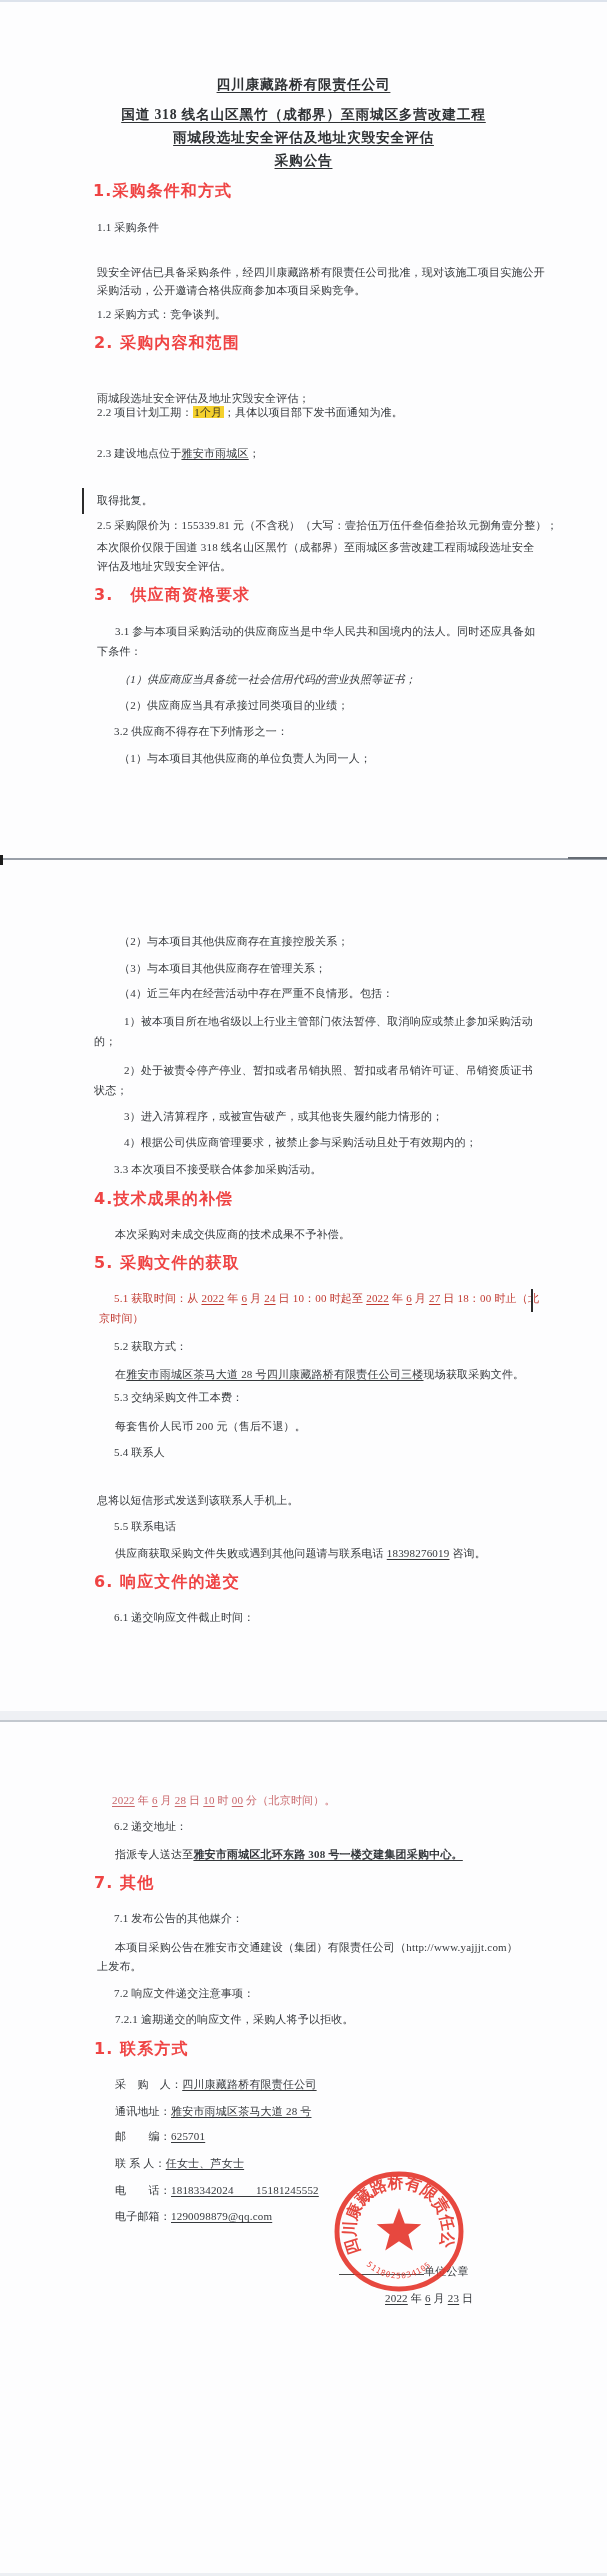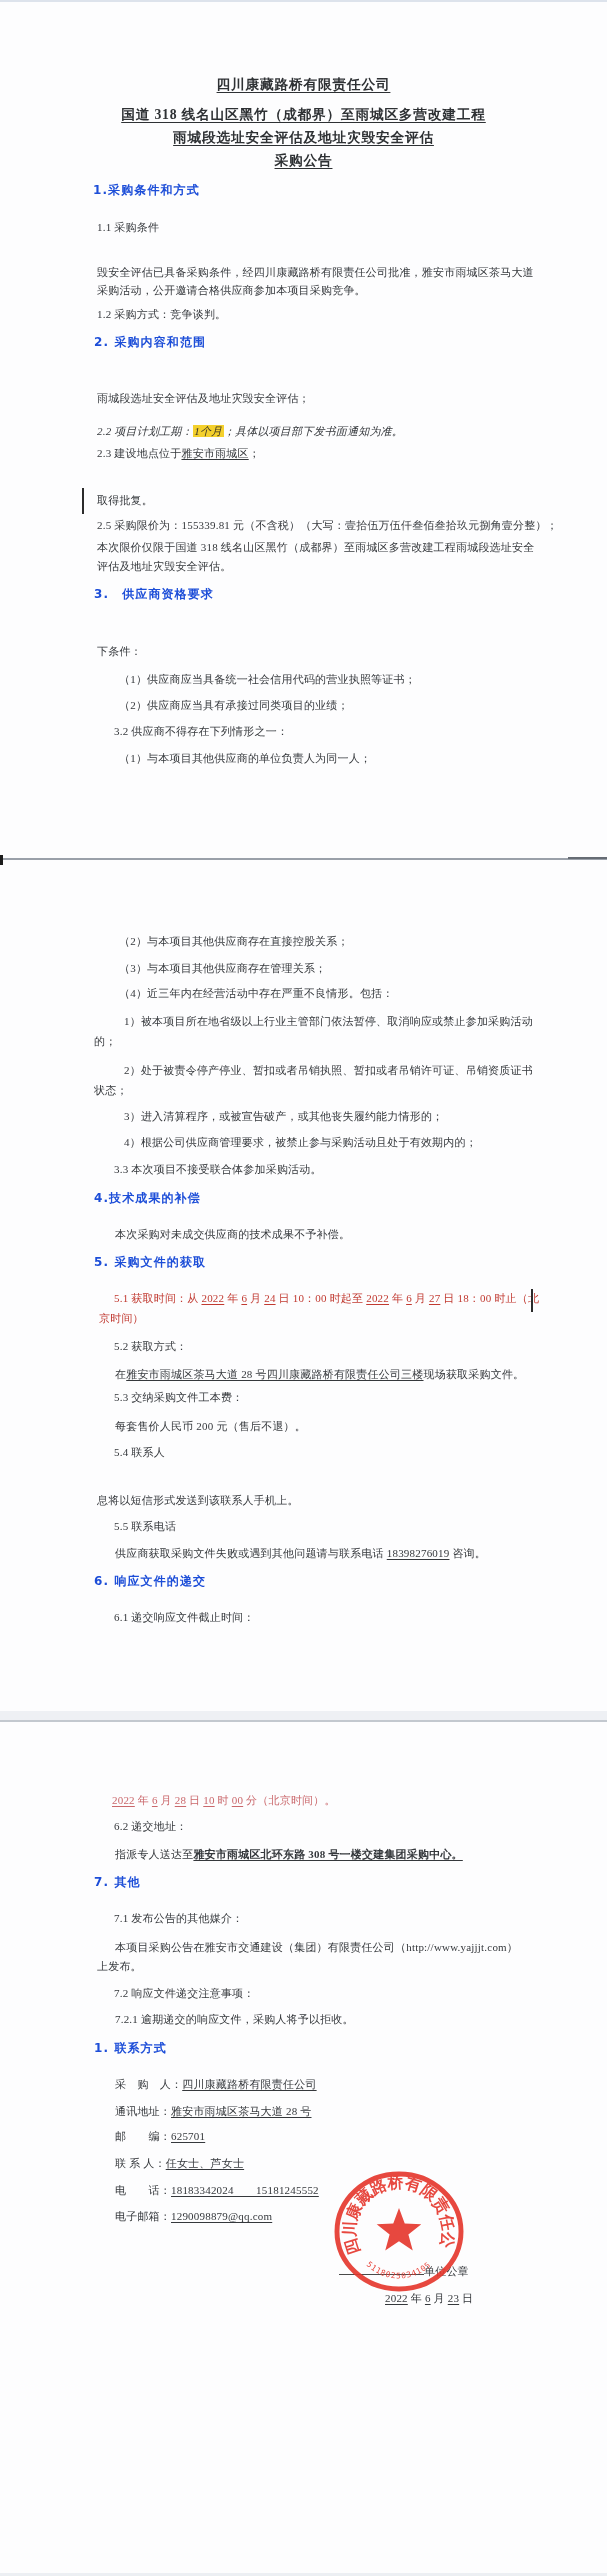--- a/index.html
+++ b/index.html
@@ -2,21 +2,21 @@
 <html style="font-size:12px"><head>
 <meta charset="utf-8">
 <style>
   html,body{margin:0;padding:0;background:#ffffff;}
   #canvas{position:relative;width:607px;height:2576px;background:#fdfdfe;overflow:hidden;
           font-family:"Liberation Serif","DejaVu Serif",serif;}
   .ln{position:absolute;white-space:nowrap;font-size:11px;line-height:15px;color:#35383c;letter-spacing:0.2px;}
   .ctr{left:0;width:607px;text-align:center;}
   .ttl{font-size:13.7px;font-weight:bold;color:#2e3134;letter-spacing:0.8px;}
   .ttl span{text-decoration:underline;text-underline-offset:3px;text-decoration-thickness:0.8px;}
-  .h{font-family:"DejaVu Sans",sans-serif;font-weight:bold;font-size:12px;color:#1d4ed8;letter-spacing:1.1px;}
+  .h{font-family:"DejaVu Sans",sans-serif;font-weight:bold;font-size:16px;color:#ef4444;letter-spacing:1.1px;}
   .u{text-decoration:underline;text-underline-offset:2.3px;}
   .ub{font-weight:bold;text-decoration:underline;text-underline-offset:2.3px;}
   .red{color:#c13a31;}
   .red .u{text-decoration-color:#c13a31;}
   .pink{color:#ca686c;}
   .hl{background:#f4d02c;padding:0 1.5px;color:#3a3325;}
   .bar{position:absolute;width:1.5px;background:#2b2b2b;}
   .edge{position:absolute;left:0;width:607px;}
   .capline{display:inline-block;width:85px;border-bottom:1.1px solid #4a4a4a;height:10.6px;}
   #seal{position:absolute;left:332px;top:2171px;width:134px;height:121px;opacity:.9;}
@@ -34,37 +34,38 @@
   <div class="edge" style="top:1720px;height:1.5px;background:#c3c8cf;"></div>
   <div class="edge" style="top:2573px;height:3px;background:#eceff3;"></div>
 
   <div class="ln ctr ttl" style="top:77px;"><span>四川康藏路桥有限责任公司</span></div>
   <div class="ln ctr ttl" style="top:107px;"><span>国道 318 线名山区黑竹（成都界）至雨城区多营改建工程</span></div>
   <div class="ln ctr ttl" style="top:130px;"><span>雨城段选址安全评估及地址灾毁安全评估</span></div>
   <div class="ln ctr ttl" style="top:153px;"><span>采购公告</span></div>
 
   <div class="ln h" style="top:183px;left:93px;">1.采购条件和方式</div>
   <div class="ln" style="top:220px;left:97px;">1.1 采购条件</div>
-  <div class="ln" style="top:265px;left:97px;">毁安全评估已具备采购条件，经四川康藏路桥有限责任公司批准，雅安市雨城区茶马大道</div>
+  <div class="ln" style="top:265px;left:97px;">毁安全评估已具备采购条件，经四川康藏路桥有限责任公司批准，现对该施工项目实施公开</div>
   <div class="ln" style="top:283px;left:97px;">采购活动，公开邀请合格供应商参加本项目采购竞争。</div>
   <div class="ln" style="top:307px;left:97px;">1.2 采购方式：竞争谈判。</div>
 
   <div class="ln h" style="top:335px;left:94px;">2. 采购内容和范围</div>
   <div class="ln" style="top:391px;left:97px;">雨城段选址安全评估及地址灾毁安全评估；</div>
-  <div class="ln" style="top:424px;left:97px;font-style:italic;"><span>2.2 项目计划工期：</span><span class="hl">1个月</span><span>；具体以项目部下发书面通知为准。</span></div>
+  <div class="ln" style="top:405px;left:97px;"><span>2.2 项目计划工期：</span><span class="hl">1个月</span><span>；具体以项目部下发书面通知为准。</span></div>
   <div class="ln" style="top:446px;left:97px;"><span>2.3 建设地点位于</span><span class="u">雅安市雨城区</span><span>；</span></div>
   <div class="ln" style="top:493px;left:97px;">取得批复。</div>
   <div class="bar" style="left:82px;top:488px;height:26px;"></div>
   <div class="ln" style="top:518px;left:97px;">2.5 采购限价为：155339.81 元（不含税）（大写：壹拾伍万伍仟叁佰叁拾玖元捌角壹分整）；</div>
   <div class="ln" style="top:540px;left:97px;">本次限价仅限于国道 318 线名山区黑竹（成都界）至雨城区多营改建工程雨城段选址安全</div>
   <div class="ln" style="top:559px;left:97px;">评估及地址灾毁安全评估。</div>
 
   <div class="ln h" style="top:587px;left:94px;">3.　供应商资格要求</div>
+  <div class="ln" style="top:624px;left:115px;">3.1 参与本项目采购活动的供应商应当是中华人民共和国境内的法人。同时还应具备如</div>
   <div class="ln" style="top:644px;left:97px;">下条件：</div>
-  <div class="ln" style="top:672px;left:119px;">（1）供应商应当具备统一社会信用代码的营业执照等证书；</div>
+  <div class="ln" style="top:672px;left:119px;font-style:italic;">（1）供应商应当具备统一社会信用代码的营业执照等证书；</div>
   <div class="ln" style="top:698px;left:119px;">（2）供应商应当具有承接过同类项目的业绩；</div>
   <div class="ln" style="top:724px;left:114px;">3.2 供应商不得存在下列情形之一：</div>
   <div class="ln" style="top:751px;left:119px;">（1）与本项目其他供应商的单位负责人为同一人；</div>
 
   <div class="ln" style="top:934px;left:119px;">（2）与本项目其他供应商存在直接控股关系；</div>
   <div class="ln" style="top:961px;left:119px;">（3）与本项目其他供应商存在管理关系；</div>
   <div class="ln" style="top:986px;left:119px;">（4）近三年内在经营活动中存在严重不良情形。包括：</div>
   <div class="ln" style="top:1014px;left:124px;">1）被本项目所在地省级以上行业主管部门依法暂停、取消响应或禁止参加采购活动</div>
   <div class="ln" style="top:1034px;left:94px;">的；</div>
   <div class="ln" style="top:1063px;left:124px;">2）处于被责令停产停业、暂扣或者吊销执照、暂扣或者吊销许可证、吊销资质证书</div>

